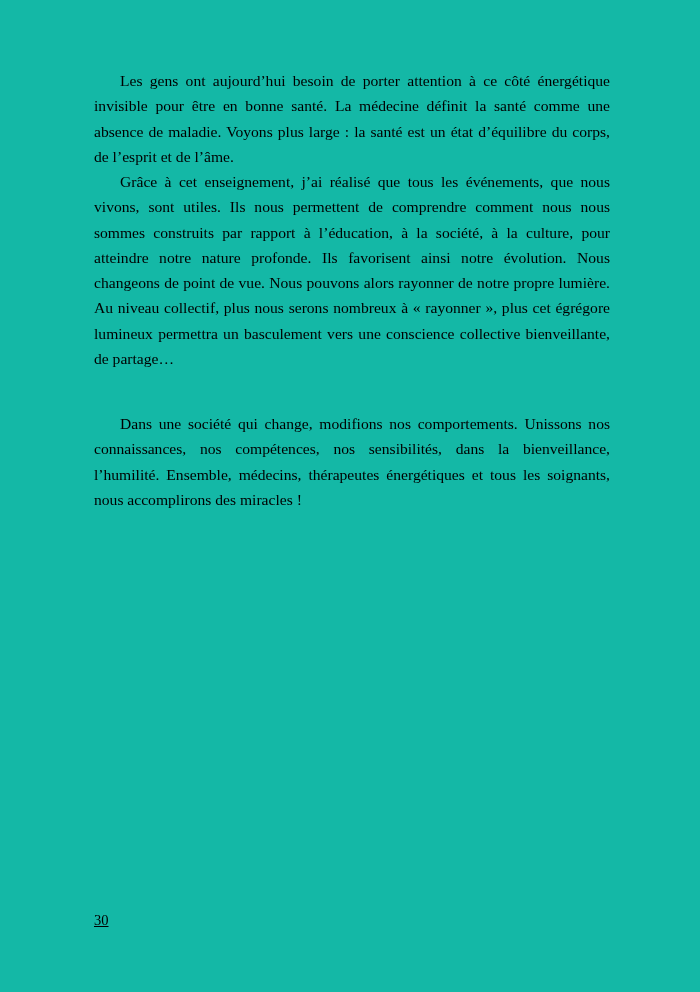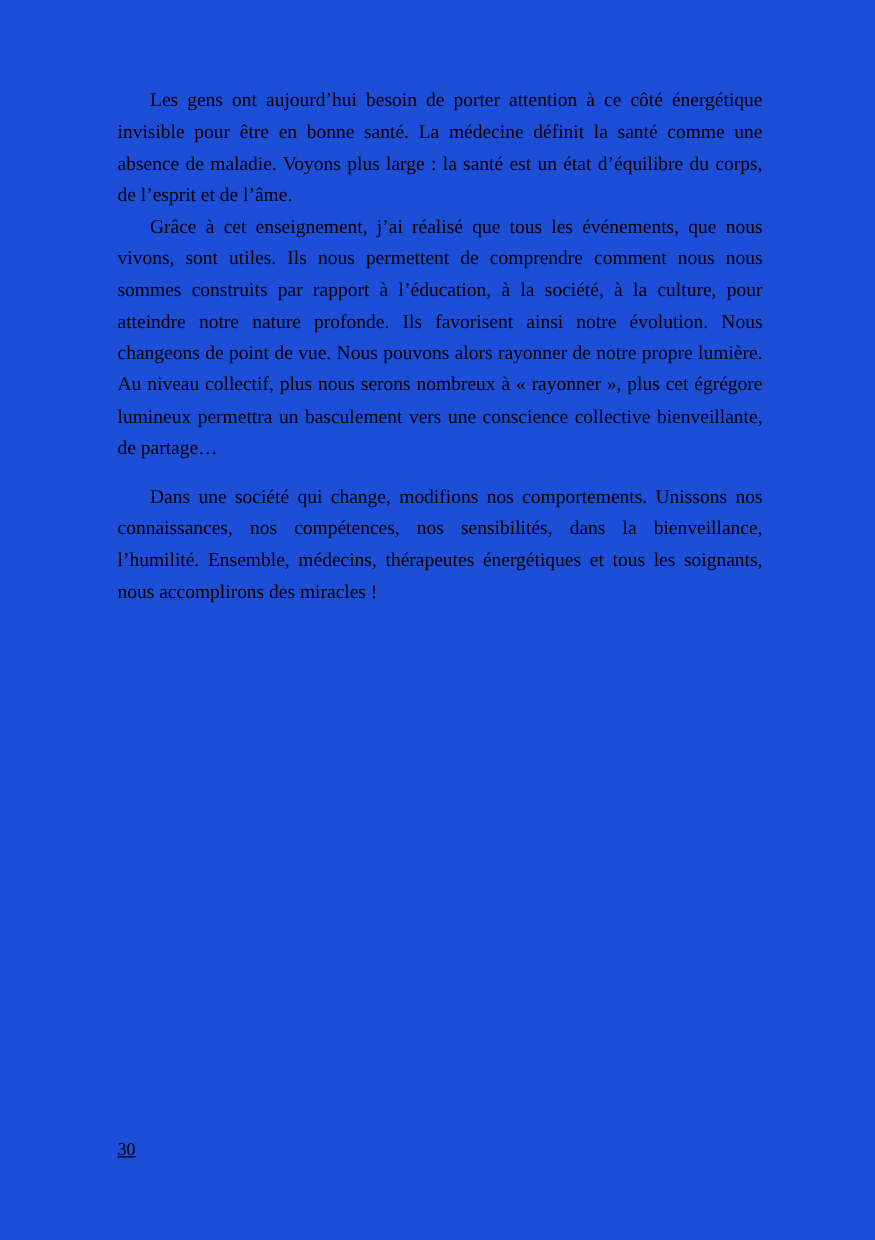--- a/index.html
+++ b/index.html
@@ -14,39 +14,39 @@
     color: #000000;
     position: relative;
     overflow: hidden;
   }
   .page {
     position: absolute;
     top: 0;
     left: 0;
     width: 700px;
     height: 992px;
-    background: #1d4ed8;
+    background: #14b8a6;
   }
   .text-column {
     position: absolute;
     left: 94px;
     top: 68px;
     width: 516px;
   }
   .para {
     margin: 0;
     font-size: 15.6px;
     line-height: 1.62;
     text-align: justify;
     text-justify: inter-word;
     text-indent: 26px;
     hyphens: none;
   }
   .para.spaced-before {
-    margin-top: 14px;
+    margin-top: 40px;
   }
   .page-number {
     position: absolute;
     left: 94px;
     top: 913px;
     font-size: 14.5px;
     line-height: 1;
     font-family: "Liberation Serif", serif;
     text-decoration: underline;
   }

